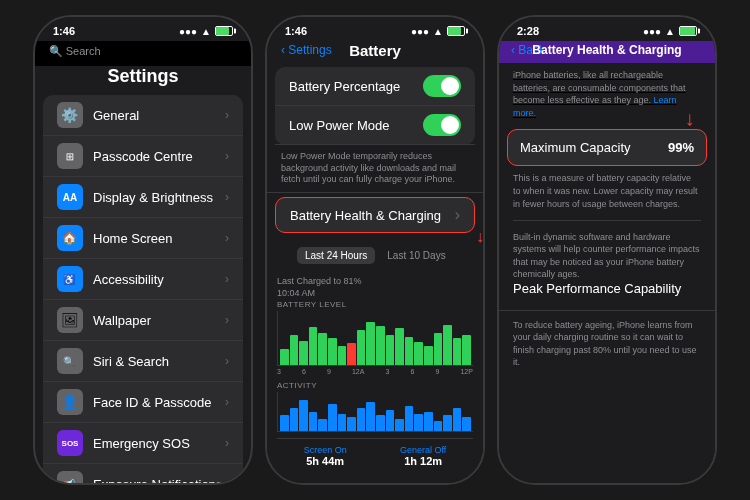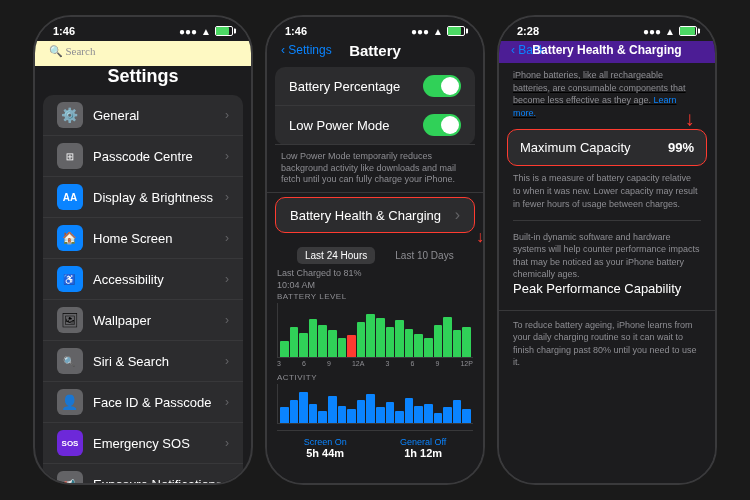--- a/index.html
+++ b/index.html
@@ -146,22 +146,22 @@
     }
     .battery-health-text {
       color: #fff;
       font-size: 13px;
     }
     .battery-chart-area {
       padding: 6px 10px;
     }
     .chart-tabs {
       display: flex;
-      gap: 12px;
-      margin-bottom: 4px;
+      gap: 4px;
+      margin-bottom: 12px;
       padding-left: 20px;
     }
     .chart-tab {
       padding: 3px 8px;
       border-radius: 5px;
       font-size: 10px;
       color: #fff;
     }
     .chart-tab.active {
       background: #3a3a3c;
@@ -193,21 +193,21 @@
     <span>1:46</span>
     <div class="status-right">
       <span>●●●</span>
       <span>▲</span>
       <div class="battery-icon">
           <div class="battery-fill"></div>
         </div>
     </div>
   </div>
 
-  <div style="padding: 4px 14px 8px; background: #fef9c3; font-family: Liberation Serif, serif;">
+  <div style="padding: 4px 14px 8px; background: #000000;">
     <div style="color: #8e8e93; font-size: 11px;">
       <span>🔍</span>
       <span>Search</span>
     </div>
   </div>
 
   <div style="text-align: center; padding: 0 0 6px; background: #1c1c1e;">
     <span style="color: #fff; font-size: 18px; font-weight: 700;">Settings</span>
   </div>
 

